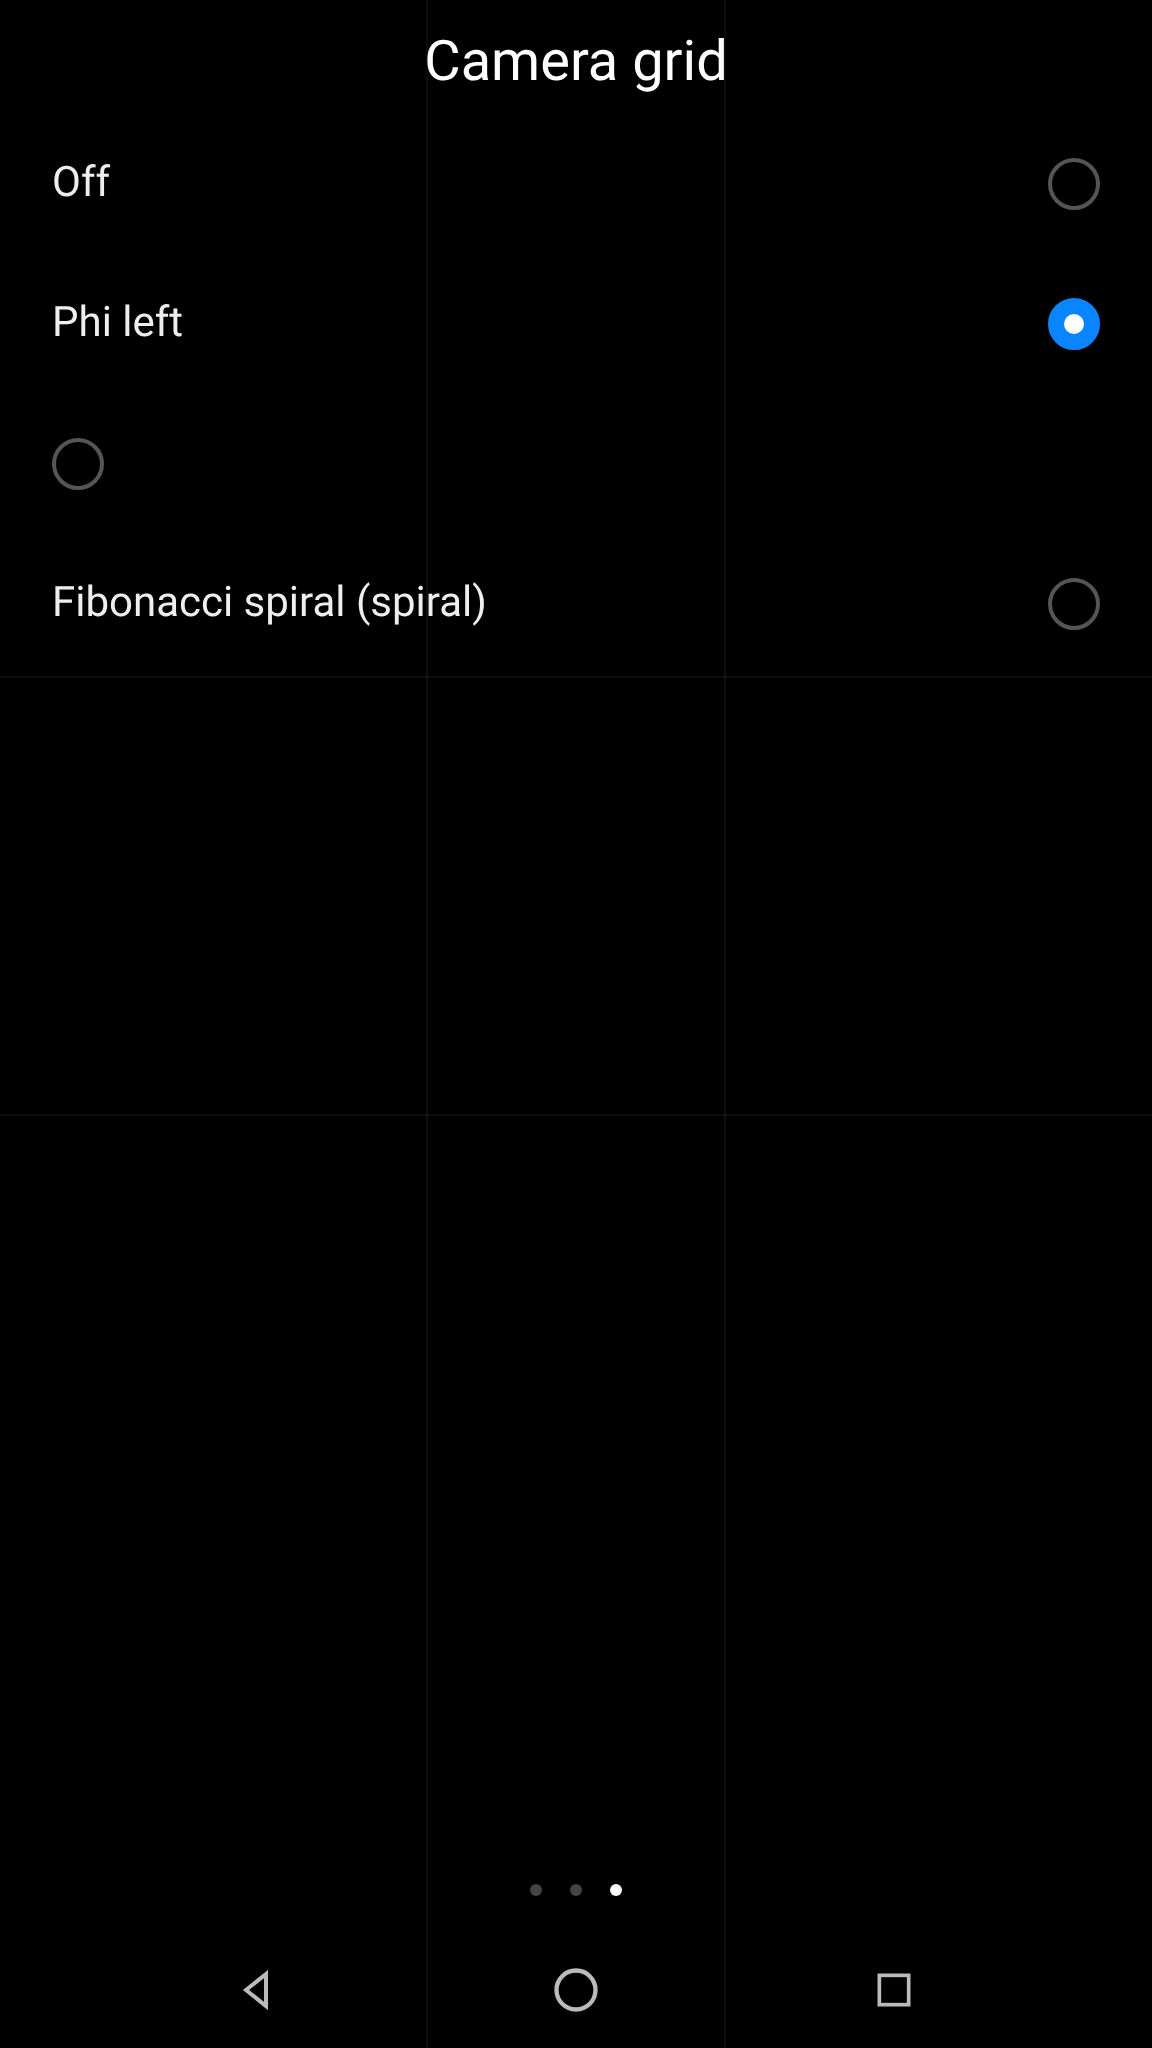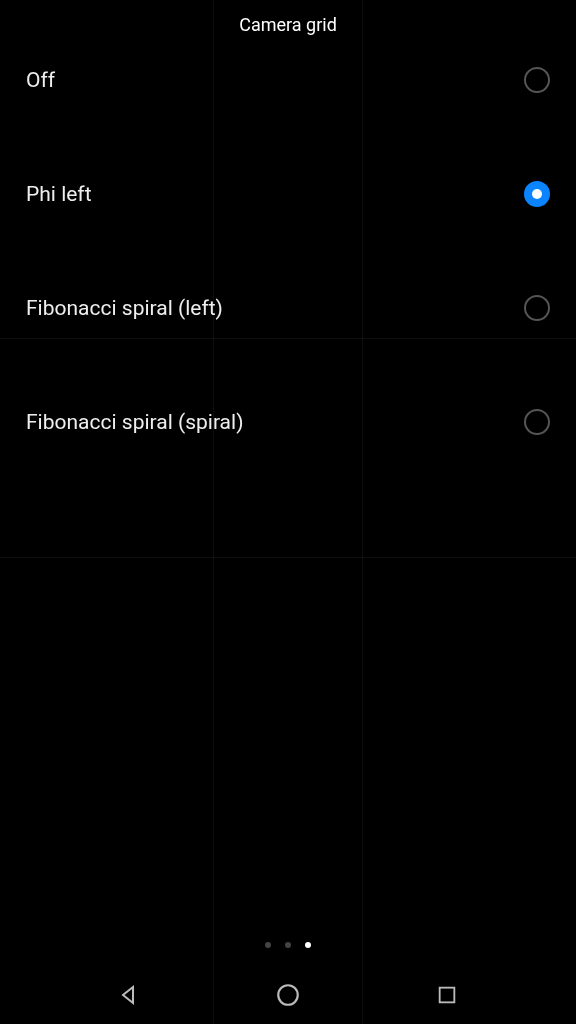--- a/index.html
+++ b/index.html
@@ -24,28 +24,27 @@
       background: rgba(255,255,255,0.04);
     }
     .vline1 { position: absolute; left: 213px; top: 0; width: 1px; height: 100%; background: rgba(255,255,255,0.05); }
     .vline2 { position: absolute; left: 362px; top: 0; width: 1px; height: 100%; background: rgba(255,255,255,0.05); }
     .hline1 { position: absolute; top: 338px; left: 0; height: 1px; width: 100%; background: rgba(255,255,255,0.05); }
     .hline2 { position: absolute; top: 557px; left: 0; height: 1px; width: 100%; background: rgba(255,255,255,0.05); }
 
     .header {
       text-align: center;
       padding: 14px 0 10px 0;
-      font-size: 18px;
+      font-size: 28px;
       font-weight: 400;
       color: #fff;
     }
     .options {
       display: flex;
       flex-direction: column;
-      gap: 44px;
     }
     .option-row {
       display: flex;
       align-items: center;
       justify-content: space-between;
       padding: 22px 26px;
       cursor: pointer;
     }
     .option-label {
       font-size: 21px;
@@ -126,21 +125,20 @@
 <div class="options">
   <div class="option-row">
     <span class="option-label">Off</span>
     <span class="radio"></span>
   </div>
   <div class="option-row">
     <span class="option-label">Phi left</span>
     <span class="radio selected"></span>
   </div>
   <div class="option-row">
-    <span class="option-label">Fibonacci spiral (left)</span>
     <span class="radio"></span>
   </div>
   <div class="option-row">
     <span class="option-label">Fibonacci spiral (spiral)</span>
     <span class="radio"></span>
   </div>
 </div>
 
 <div class="page-dots">
   <div class="dot"></div>

